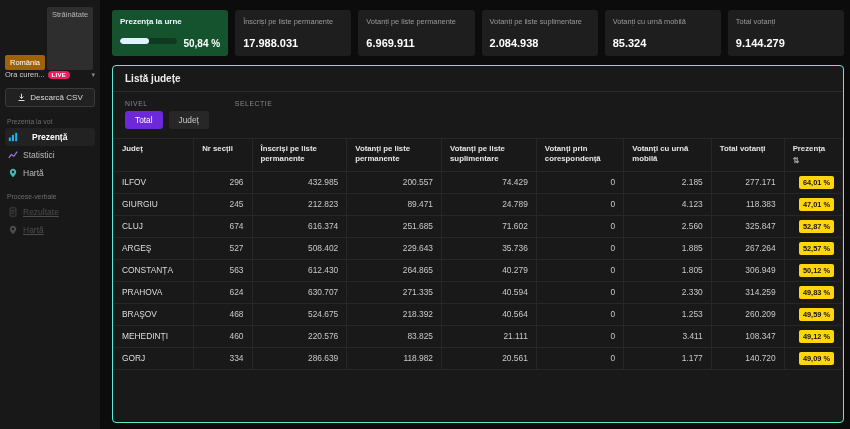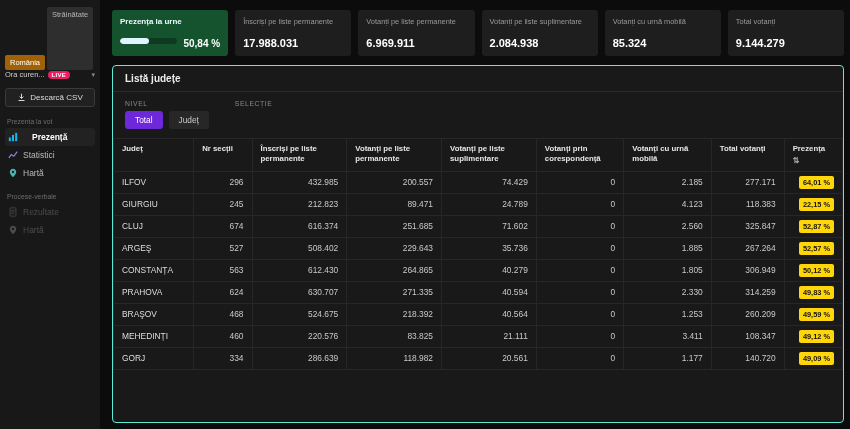--- a/index.html
+++ b/index.html
@@ -13,21 +13,21 @@
   .ctab.active { background:#a16207; color:#fff; font-weight:normal;margin-top:48px; }
   .ctab.inactive { background:#2e2e2e; color:#b5b5b5; }
   .time-row { display:flex; align-items:center; gap:3px; font-size:7.5px; color:#cfcfcf; cursor:pointer; }
   .live-badge { background:#e91e63; color:#fff; font-size:6px; font-weight:bold; padding:1px 4px; border-radius:6px; letter-spacing:.3px; }
   .chevron { color:#8a8a8a; font-size:7px; margin-left:auto; }
   .download-btn { margin-top:9px; width:100%; display:flex; align-items:flex-end; justify-content:center; gap:4px;
     background:#212121; border:1px solid #3a3a3a; color:#dcdcdc; font-size:8px; padding:4px 2px; border-radius:3px; cursor:pointer; }
   .section-label { color:#6d6d6d; font-size:6.8px; margin:11px 2px 3px; }
   .nav-item { display:flex; align-items:center; gap:5px; padding:4px 3px; font-size:8.5px; color:#b9b9b9; border-radius:3px; cursor:pointer; }
   .nav-item.active { color:#ffffff; font-weight:bold; background:#222;gap:14px; }
-  .nav-item.disabled { color:#4c4c4c; }
+  .nav-item.disabled { color:#4c4c4c;text-decoration:underline; }
   .nav-item svg { flex:0 0 auto; }
 
   
   .main { position:absolute; left:100px; top:0; right:0; bottom:0; background:#0c0c0c; padding:10px 6px 6px 12px; display:flex; flex-direction:column; }
 
   .cards { display:flex; gap:7px; }
   .card { flex:1; background:#1e1e1e; border-radius:3px; padding:7px 8px; height:46px; display:flex; flex-direction:column; justify-content:space-between; }
   .card .label { color:#9a9a9a; font-size:7.4px; line-height:1.3; }
   .card .value { color:#fff; font-size:11px; font-weight:bold; }
   .card.turnout { background:#14532d; }
@@ -208,21 +208,21 @@
             </tr>
             <tr>
               <td class="judet">GIURGIU</td>
               <td class="num">245</td>
               <td class="num">212.823</td>
               <td class="num">89.471</td>
               <td class="num">24.789</td>
               <td class="num">0</td>
               <td class="num">4.123</td>
               <td class="num">118.383</td>
-              <td class="num"><span class="badge">22,15 %</span></td>
+              <td class="num"><span class="badge">47,01 %</span></td>
             </tr>
             <tr>
               <td class="judet">CLUJ</td>
               <td class="num">674</td>
               <td class="num">616.374</td>
               <td class="num">251.685</td>
               <td class="num">71.602</td>
               <td class="num">0</td>
               <td class="num">2.560</td>
               <td class="num">325.847</td>

